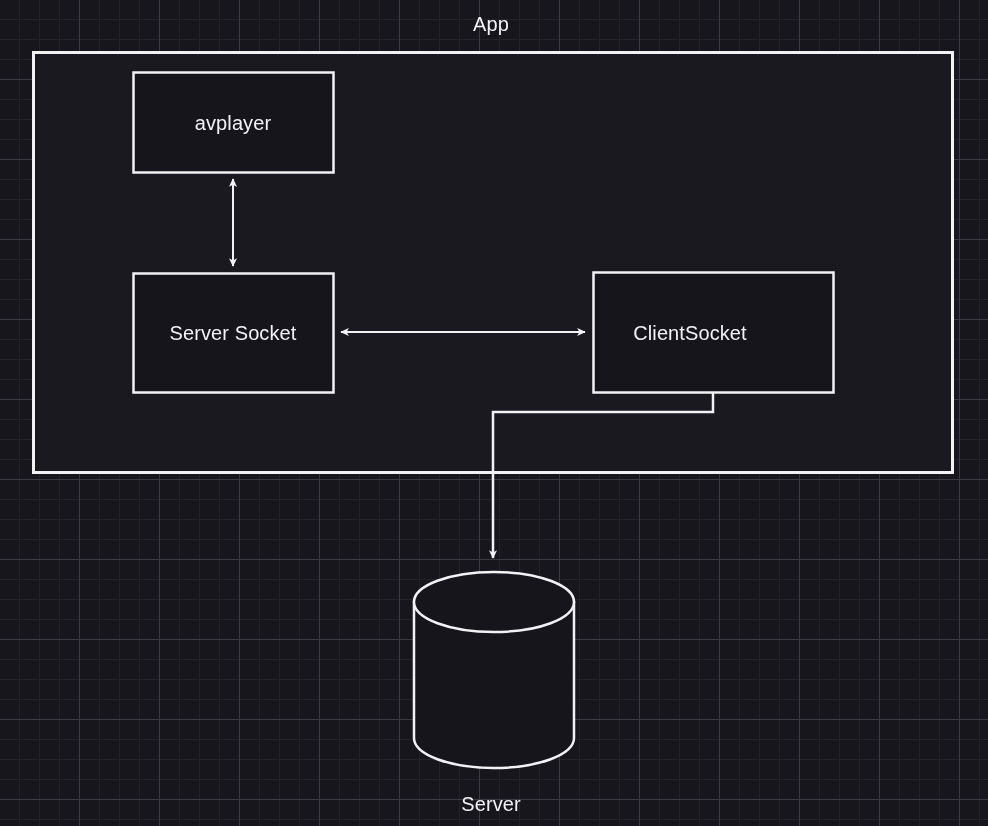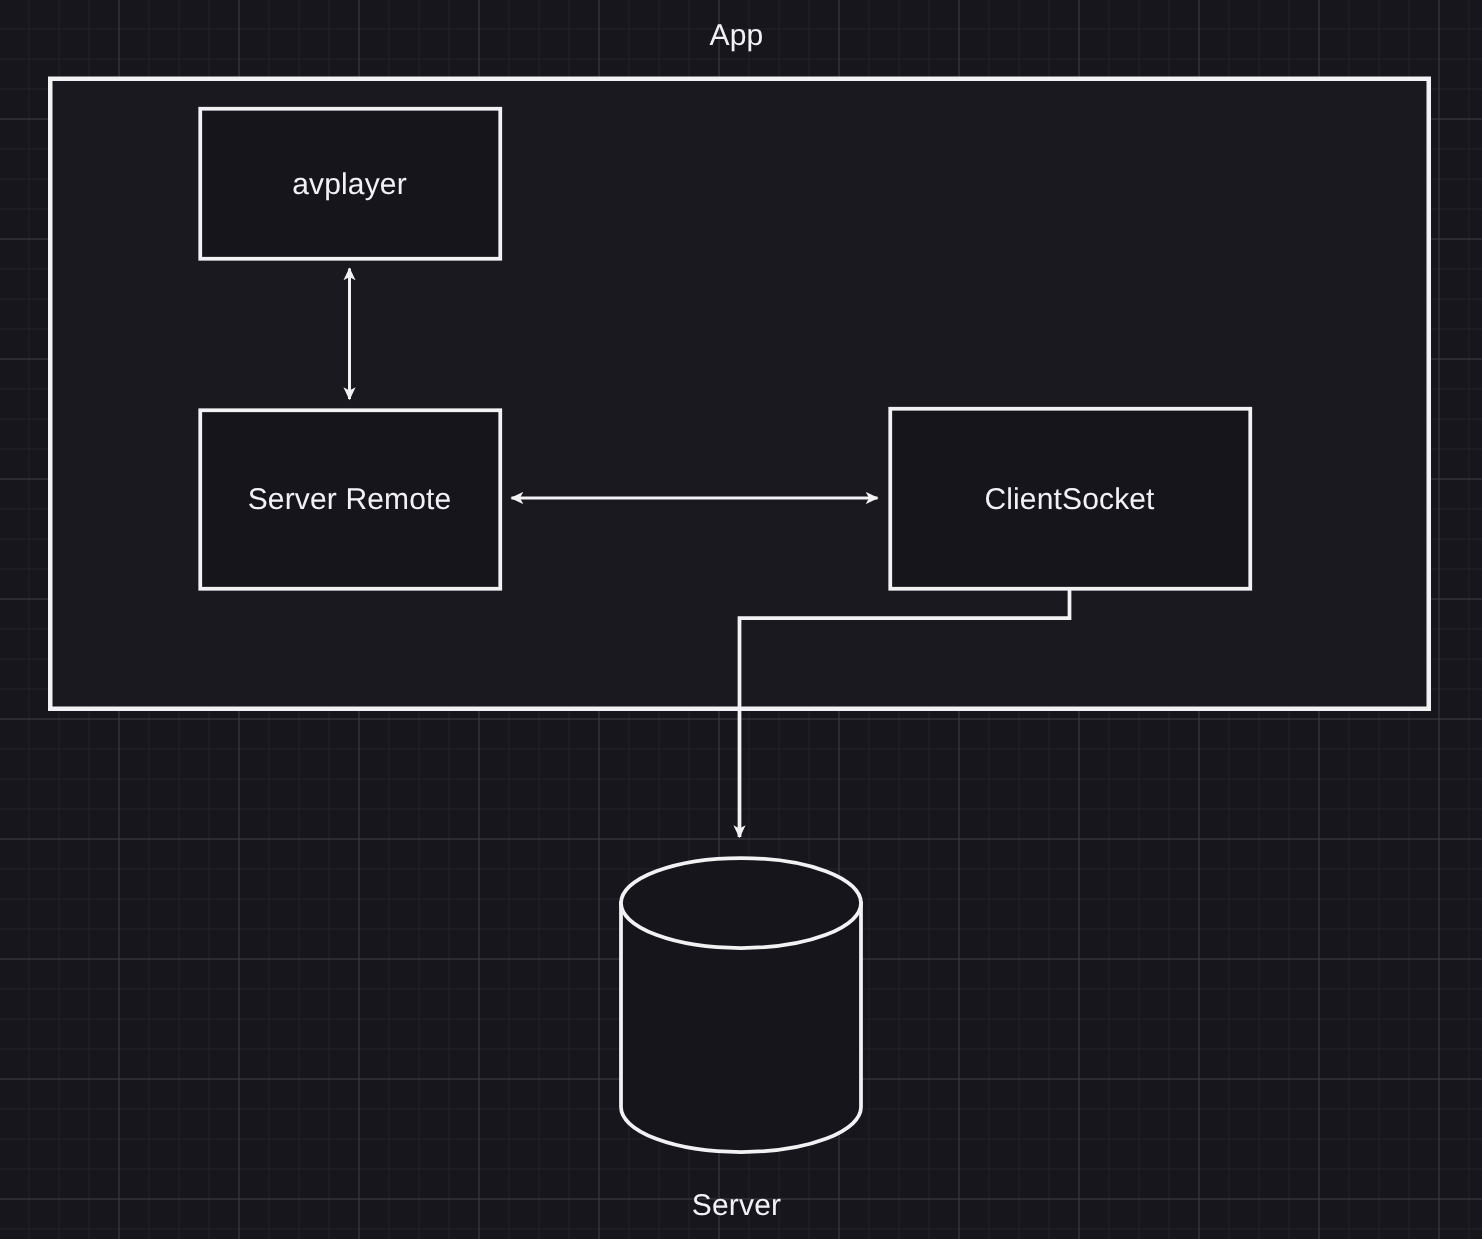--- a/index.html
+++ b/index.html
@@ -56,21 +56,21 @@
     letter-spacing: 0.1px;
     -webkit-font-smoothing: antialiased;
   }
   .lbl-center {
     transform: translate(-50%, -50%);
   }
 
   #app-title      { left: 491px; top: 24px; }
   #avplayer-label { left: 233px; top: 123px; }
   #server-label   { left: 233px; top: 333px; }
-  #client-label   { left: 713px; top: 333px; }
+  #client-label   { left: 690px; top: 333px; }
   #remote-label   { left: 491px; top: 804px; }
 </style>
 </head>
 <body>
 
 <div id="canvas">
 
   <svg id="diagram" viewBox="0 0 988 826" xmlns="http://www.w3.org/2000/svg">
     <defs>
       <marker id="arrow-end" viewBox="0 0 12 12" refX="10.5" refY="6" markerWidth="9" markerHeight="9" orient="auto-start-reverse" markerUnits="userSpaceOnUse">
@@ -100,19 +100,19 @@
                A 80 30 0 0 0 574 738
                L 574 602 Z" fill="#16151b" stroke="#f2f2f5" stroke-width="2.5"></path>
       <ellipse cx="494" cy="602" rx="80" ry="30" fill="#16151b" stroke="#f2f2f5" stroke-width="2.5"></ellipse>
     </g>
   </svg>
 
   <div class="lbl lbl-center" id="app-title">App</div>
 
   <div class="lbl lbl-center" id="avplayer-label">avplayer</div>
 
-  <div class="lbl lbl-center" id="server-label">Server Remote</div>
+  <div class="lbl lbl-center" id="server-label">Server Socket</div>
 
   <div class="lbl lbl-center" id="client-label">ClientSocket</div>
 
   <div class="lbl lbl-center" id="remote-label">Server</div>
 
 </div>
 
 </body></html>

